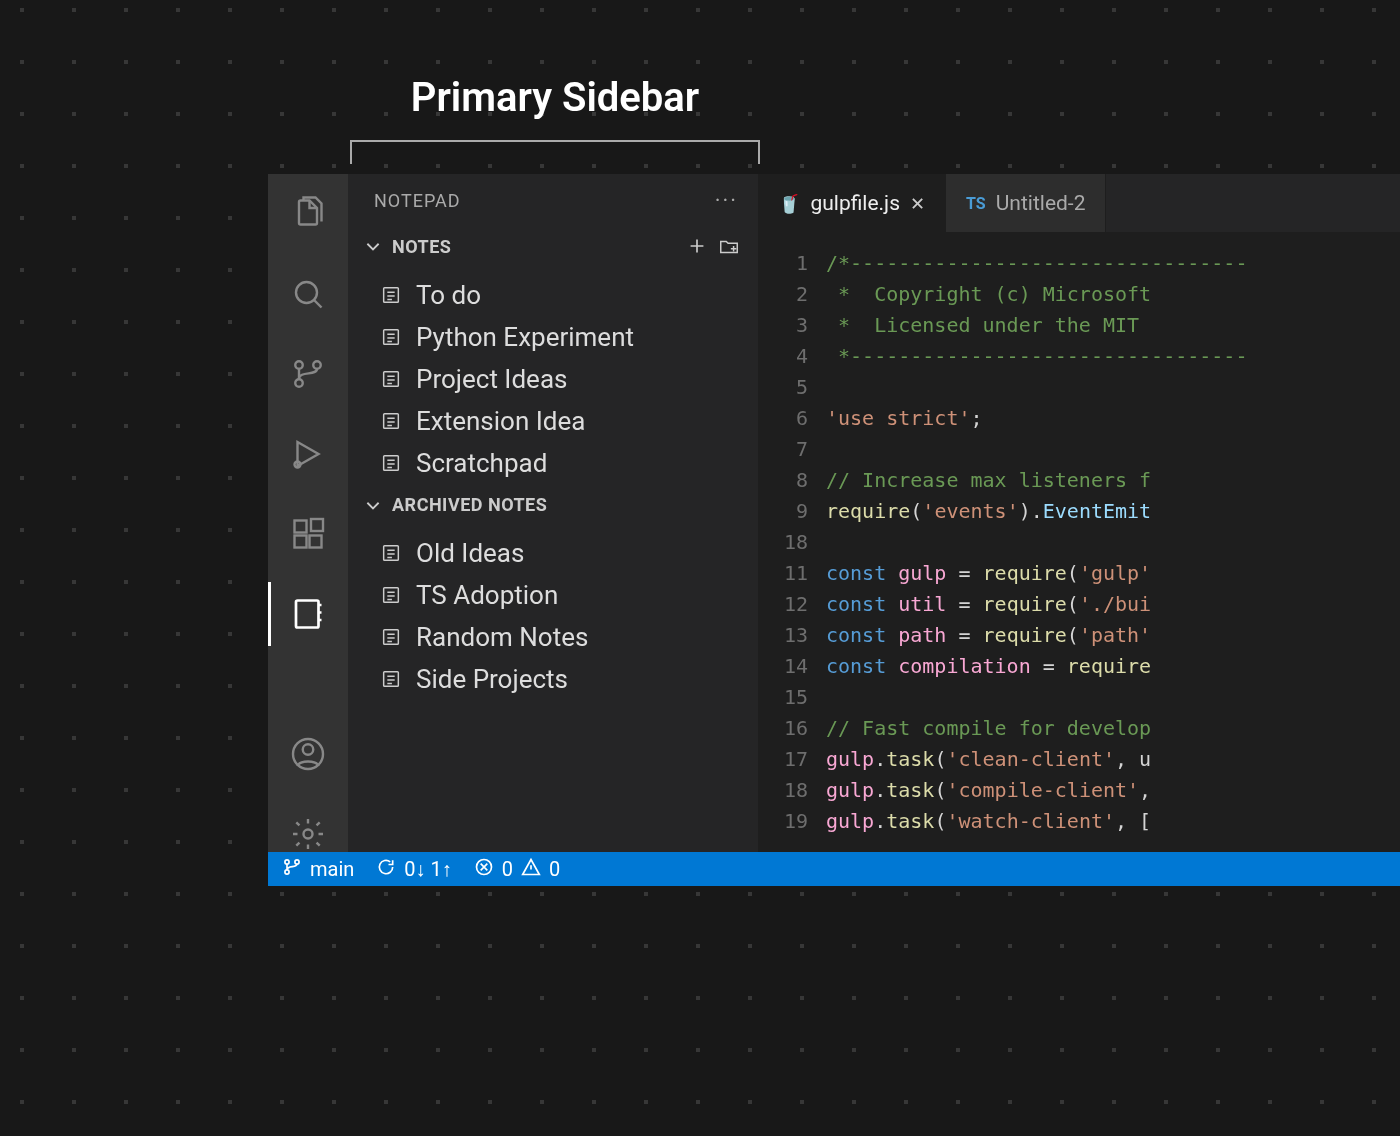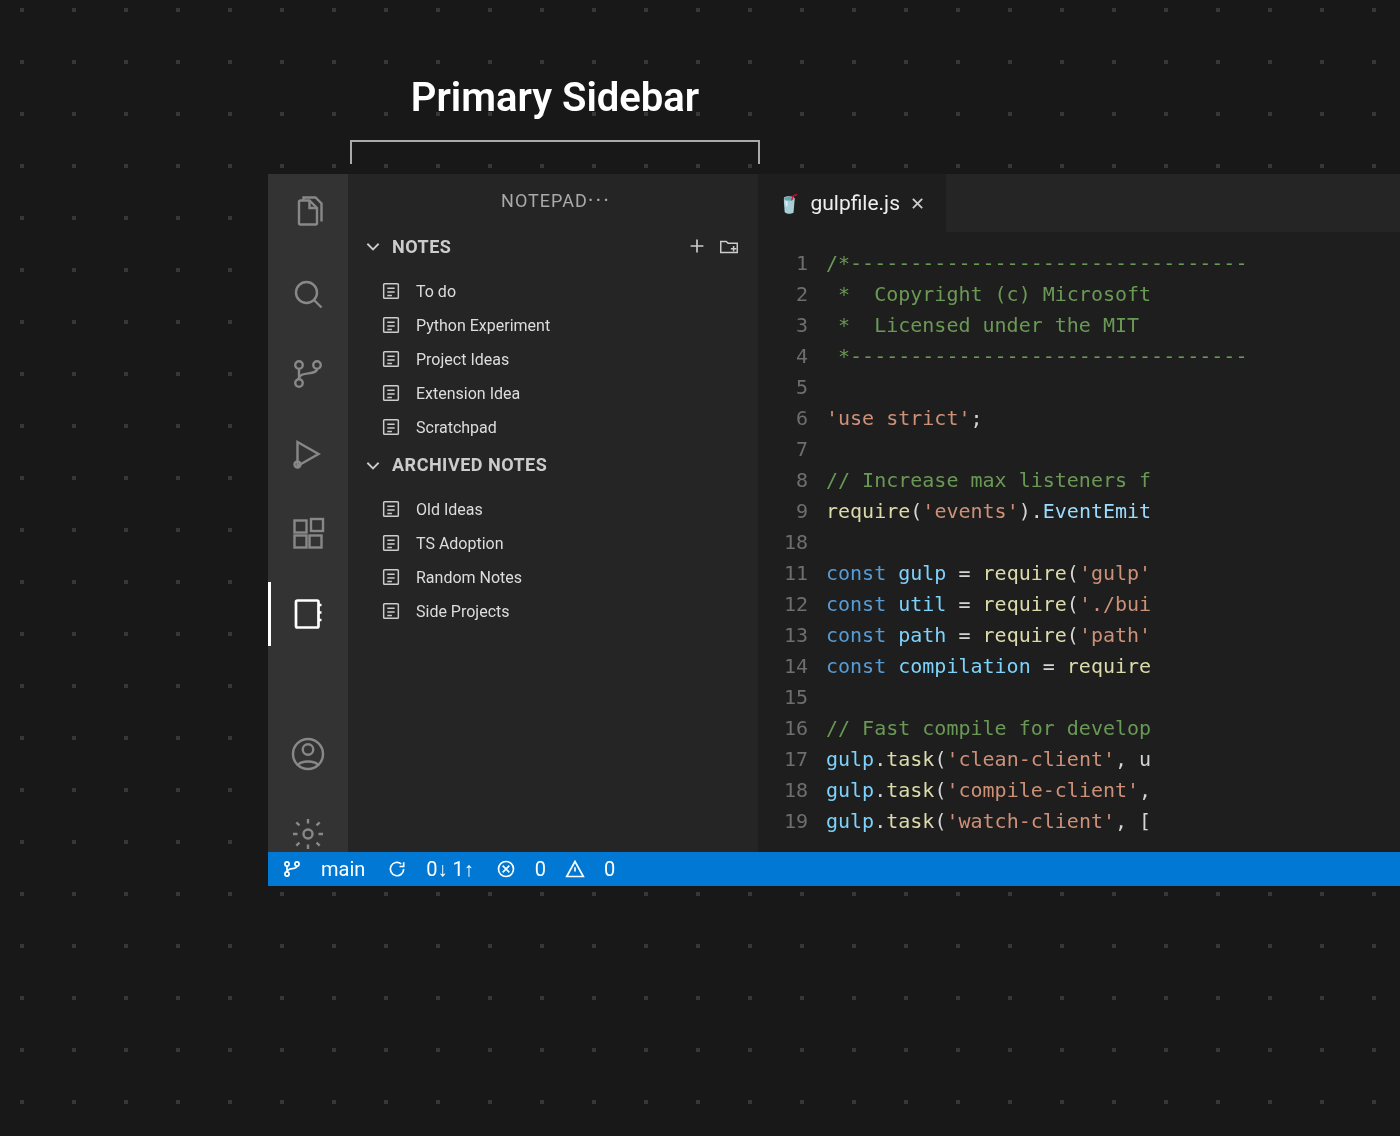--- a/index.html
+++ b/index.html
@@ -78,21 +78,21 @@
   .act-item svg { width: 36px; height: 36px; }
 
   
   .primary-sidebar {
     width: 410px;
     background: #252526;
     display: flex; flex-direction: column;
     color: #ccc;
   }
   .panel-header {
-    display: flex; align-items: center; justify-content: center;
+    display: flex; align-items: center; justify-content: space-between;
     padding: 14px 20px 12px 26px;
     color: #aaa;
     font-size: 18px;
     letter-spacing: 1px;
   }
   .panel-header .dots3 { color: #aaa; font-size: 22px; letter-spacing: 2px; }
   .section {
     display: flex; flex-direction: column; gap: 11px;
   }
   .section:first-of-type { flex: 1; border-bottom: 1px solid #3a3a3a; }
@@ -100,21 +100,21 @@
     display: flex; align-items: center; gap: 10px;
     padding: 10px 18px 6px 16px;
     font-size: 18px; font-weight: 700; color: #ccc; letter-spacing: 0.5px;
   }
   .section-header .spacer { flex: 1; }
   .section-header svg.icon { width: 22px; height: 22px; color: #ccc; }
   .chevron { width: 18px; height: 18px; }
   .note-item {
     display: flex; align-items: center; gap: 14px;
     padding: 6px 20px 6px 32px;
-    font-size: 16px; color: #ddd;
+    font-size: 26px; color: #ddd;
   }
   .note-item svg { width: 22px; height: 22px; color: #ccc; flex-shrink: 0; }
 
   
   .editor { flex: 1; display: flex; flex-direction: column; background: #1e1e1e; overflow: hidden; }
   .tabs { display: flex; height: 58px; background: #252526; }
   .tab {
     display: flex; align-items: center; gap: 10px;
     padding: 0 20px;
     font-size: 21px; color: #aaa;
@@ -127,41 +127,41 @@
 
   .code-area { flex: 1; display: flex; overflow: hidden; font-family: Menlo, Consolas, monospace; font-size: 20px; line-height: 31px; }
   .gutter {
     width: 68px; text-align: right; padding: 16px 18px 0 0; color: #6e6e6e;
   }
   .gutter div { height: 31px; }
   .code { padding: 16px 0 0 0; white-space: pre; color: #d4d4d4; overflow: hidden; }
   .c-comment { color: #6a9955; }
   .c-string { color: #ce9178; }
   .c-keyword { color: #569cd6; }
-  .c-var { color: #7dd3fc; }
+  .c-var { color: #f9a8d4; }
   .c-func { color: #dcdcaa; }
   .c-prop { color: #9cdcfe; }
 
   
   .statusbar {
     position: absolute;
     left: 268px;
     top: 852px;
     width: 1132px;
     height: 34px;
     background: #0078d4;
     color: #fff;
     display: flex;
     align-items: center;
     gap: 22px;
     padding: 0 14px;
     font-size: 20px;
     z-index: 2;
   }
-  .statusbar .sb-item { display: flex; align-items: center; gap: 19px; }
+  .statusbar .sb-item { display: flex; align-items: flex-start; gap: 8px; }
   .statusbar svg { width: 20px; height: 20px; }
 </style>
 </head>
 <body>
 
 <div class="dots"></div>
 
 <div class="annotation">Primary Sidebar</div>
 <div class="annotation-bracket"></div>
 
@@ -327,20 +327,24 @@
         </div>
     </div>
   </div>
 
   <div class="editor">
     <div class="tabs">
       <div class="tab active">
         <span style="color:#e44; font-size:18px;">🥤</span>
         <span>gulpfile.js</span>
         <span class="tab-close">✕</span>
+      </div>
+      <div class="tab">
+        <span class="ts-label">TS</span>
+        <span>Untitled-2</span>
       </div>
     </div>
     <div class="code-area">
       <div class="gutter" id="gutter">
           <div>1</div>
           <div>2</div>
           <div>3</div>
           <div>4</div>
           <div>5</div>
           <div>6</div>

